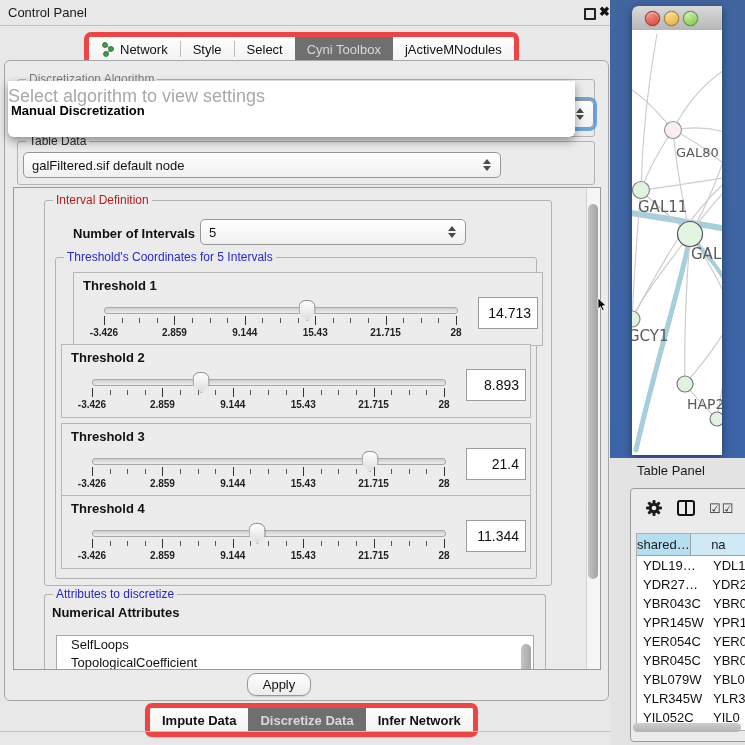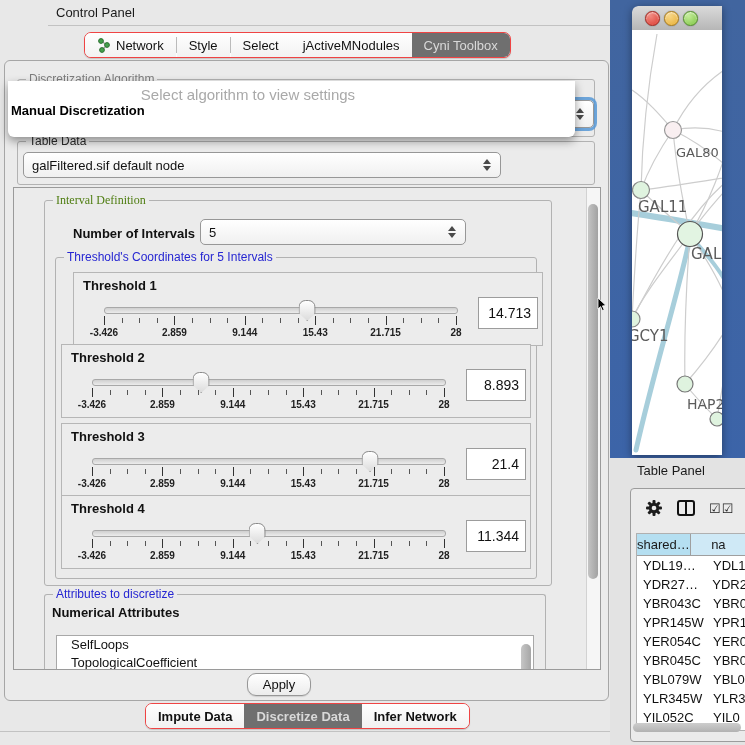--- a/index.html
+++ b/index.html
@@ -1,43 +1,43 @@
 <!DOCTYPE html>
 <html><head>
 <meta charset="utf-8">
 <style>
   html,body{margin:0;padding:0}
   body{width:745px;height:745px;overflow:hidden;position:relative;
        font-family:"Liberation Sans",sans-serif;background:#e8e8e8;color:#111;}
   .abs{position:absolute}
   
   #control-panel{position:absolute;left:0;top:0;width:612px;height:745px;background:#e8e8e8;}
-  #titlebar{position:absolute;left:0;top:0;width:612px;height:25px;border-bottom:1px solid #c2c2c2;margin-left:48px;}
+  #titlebar{position:absolute;left:0;top:0;width:612px;height:25px;border-bottom:1px solid #c2c2c2;}
   #titlebar .title{position:absolute;left:8px;top:5px;font-size:13px;color:#1a1a1a;}
   .win-float{position:absolute;left:584px;top:8px;width:8px;height:8px;border:2px solid #222;border-radius:1px;}
   .win-close{position:absolute;left:599px;top:4px;font-size:13px;font-weight:bold;color:#111;}
   
-  .tabbar{position:absolute;display:flex;border:1px solid #ef4444;border-radius:7px;overflow:hidden;background:#fdfdfd;height:24px;box-shadow:0 1px 1px rgba(0,0,0,.15);}
+  .tabbar{position:absolute;display:flex;border:5px solid #ef4444;border-radius:7px;overflow:hidden;background:#fdfdfd;height:24px;box-shadow:0 1px 1px rgba(0,0,0,.15);}
   .tab{display:flex;align-items:center;gap:5px;padding:0 12px;font-size:13px;color:#111;background:linear-gradient(#fefefe,#f2f2f2);white-space:nowrap;}
   .tab.sel{background:#6f6f6f;color:#d9d9d9;}
   .tab-sep{width:1px;background:#bbb;margin:4px 0;}
   
   #content{position:absolute;left:4px;top:60px;width:603px;height:639px;background:#ebebeb;border:1px solid #a6a6a6;border-radius:6px;}
   .group{position:absolute;border:1px solid #b2b2b2;border-radius:3px;}
   .legend{position:absolute;top:-8px;left:8px;background:#ebebeb;padding:0 3px;font-size:12px;white-space:nowrap;}
   .combo{position:absolute;background:linear-gradient(#ffffff,#f0f0f0);border:1px solid #979797;border-radius:5px;font-size:13px;display:flex;align-items:center;padding:0 8px;color:#111;}
   .spin{position:absolute;right:9px;top:50%;transform:translateY(-50%);display:flex;flex-direction:column;gap:2px;}
   .spin i{display:block;width:0;height:0;border-left:4px solid transparent;border-right:4px solid transparent;}
   .spin .up{border-bottom:5px solid #4a4a4a;}
   .spin .dn{border-top:5px solid #4a4a4a;}
   .focus-ring{box-shadow:0 0 0 3px rgba(86,152,214,.85);}
   
   #algo-popup{position:absolute;left:8px;top:81px;width:567px;height:56px;background:#fff;
       border-radius:0 0 6px 6px;box-shadow:0 4px 10px rgba(0,0,0,.4);z-index:30;}
-  #algo-popup .prompt{position:absolute;left:0;top:5px;width:480px;text-align:center;color:#a9a9a9;font-size:15px;}
+  #algo-popup .prompt{position:absolute;left:0;top:5px;width:480px;color:#a9a9a9;font-size:18px;}
   #algo-popup .opt{position:absolute;left:3px;font-size:13px;color:#000;white-space:nowrap;}
   
   #viewport{position:absolute;left:8px;top:126px;width:586px;height:481px;border:1px solid #9a9a9a;background:#ebebeb;overflow:hidden;}
   .vscroll-track{position:absolute;right:0;top:0;width:13px;height:100%;background:#f6f6f6;border-left:1px solid #d2d2d2;}
   .vscroll-thumb{position:absolute;left:1px;width:10px;border-radius:5px;background:linear-gradient(90deg,#c4c4c4,#a2a2a2);}
   
   .thresh-box{position:absolute;left:50px;width:468px;height:72px;border:1px solid #b6b6b6;background:#ececec;}
   .thresh-label{position:absolute;left:9px;top:5px;font-weight:bold;font-size:13px;}
   .track-wrap{position:absolute;left:30px;top:33px;width:352px;height:7px;}
   .track{position:absolute;left:0;top:1px;width:352px;height:5px;border-radius:3px;border:1px solid #a8a8a8;background:linear-gradient(#cfcfcf,#ececec);}
@@ -106,25 +106,25 @@
       <span>Network</span>
     </div>
     <div class="tab-sep"></div>
     <div class="tab">
         <span>Style</span>
       </div>
     <div class="tab-sep"></div>
     <div class="tab">
         <span>Select</span>
       </div>
+    <div class="tab sel">
+        <span>Cyni Toolbox</span>
+      </div>
     <div class="tab">
         <span>jActiveMNodules</span>
-      </div>
-    <div class="tab sel">
-        <span>Cyni Toolbox</span>
       </div>
   </div>
 
   <div id="content">
 
     <div class="group" style="left:12px;top:18px;width:576px;height:56px;">
       <span class="legend" style="color:#7c7c7c;">Discretization Algorithm</span>
       <div class="combo focus-ring" style="left:5px;top:20px;width:553px;height:26px;">
         <span class="spin">
             <i class="up"></i>
@@ -140,21 +140,21 @@
         <span class="spin">
             <i class="up"></i>
             <i class="dn"></i>
           </span>
       </div>
     </div>
 
     <div id="viewport">
 
       <div class="group" style="left:30px;top:12px;width:506px;height:384px;">
-        <span class="legend" style="color:#4d7c0f;font-family:Liberation Serif, serif;">Interval Definition</span>
+        <span class="legend" style="color:#b91c1c;">Interval Definition</span>
 
         <div style="position:absolute;left:28px;top:25px;font-size:13px;font-weight:bold;">Number of Intervals</div>
         <div class="combo" style="left:155px;top:18px;width:248px;height:24px;">
           <span>5</span>
           <span class="spin">
               <i class="up"></i>
               <i class="dn"></i>
             </span>
         </div>
 

